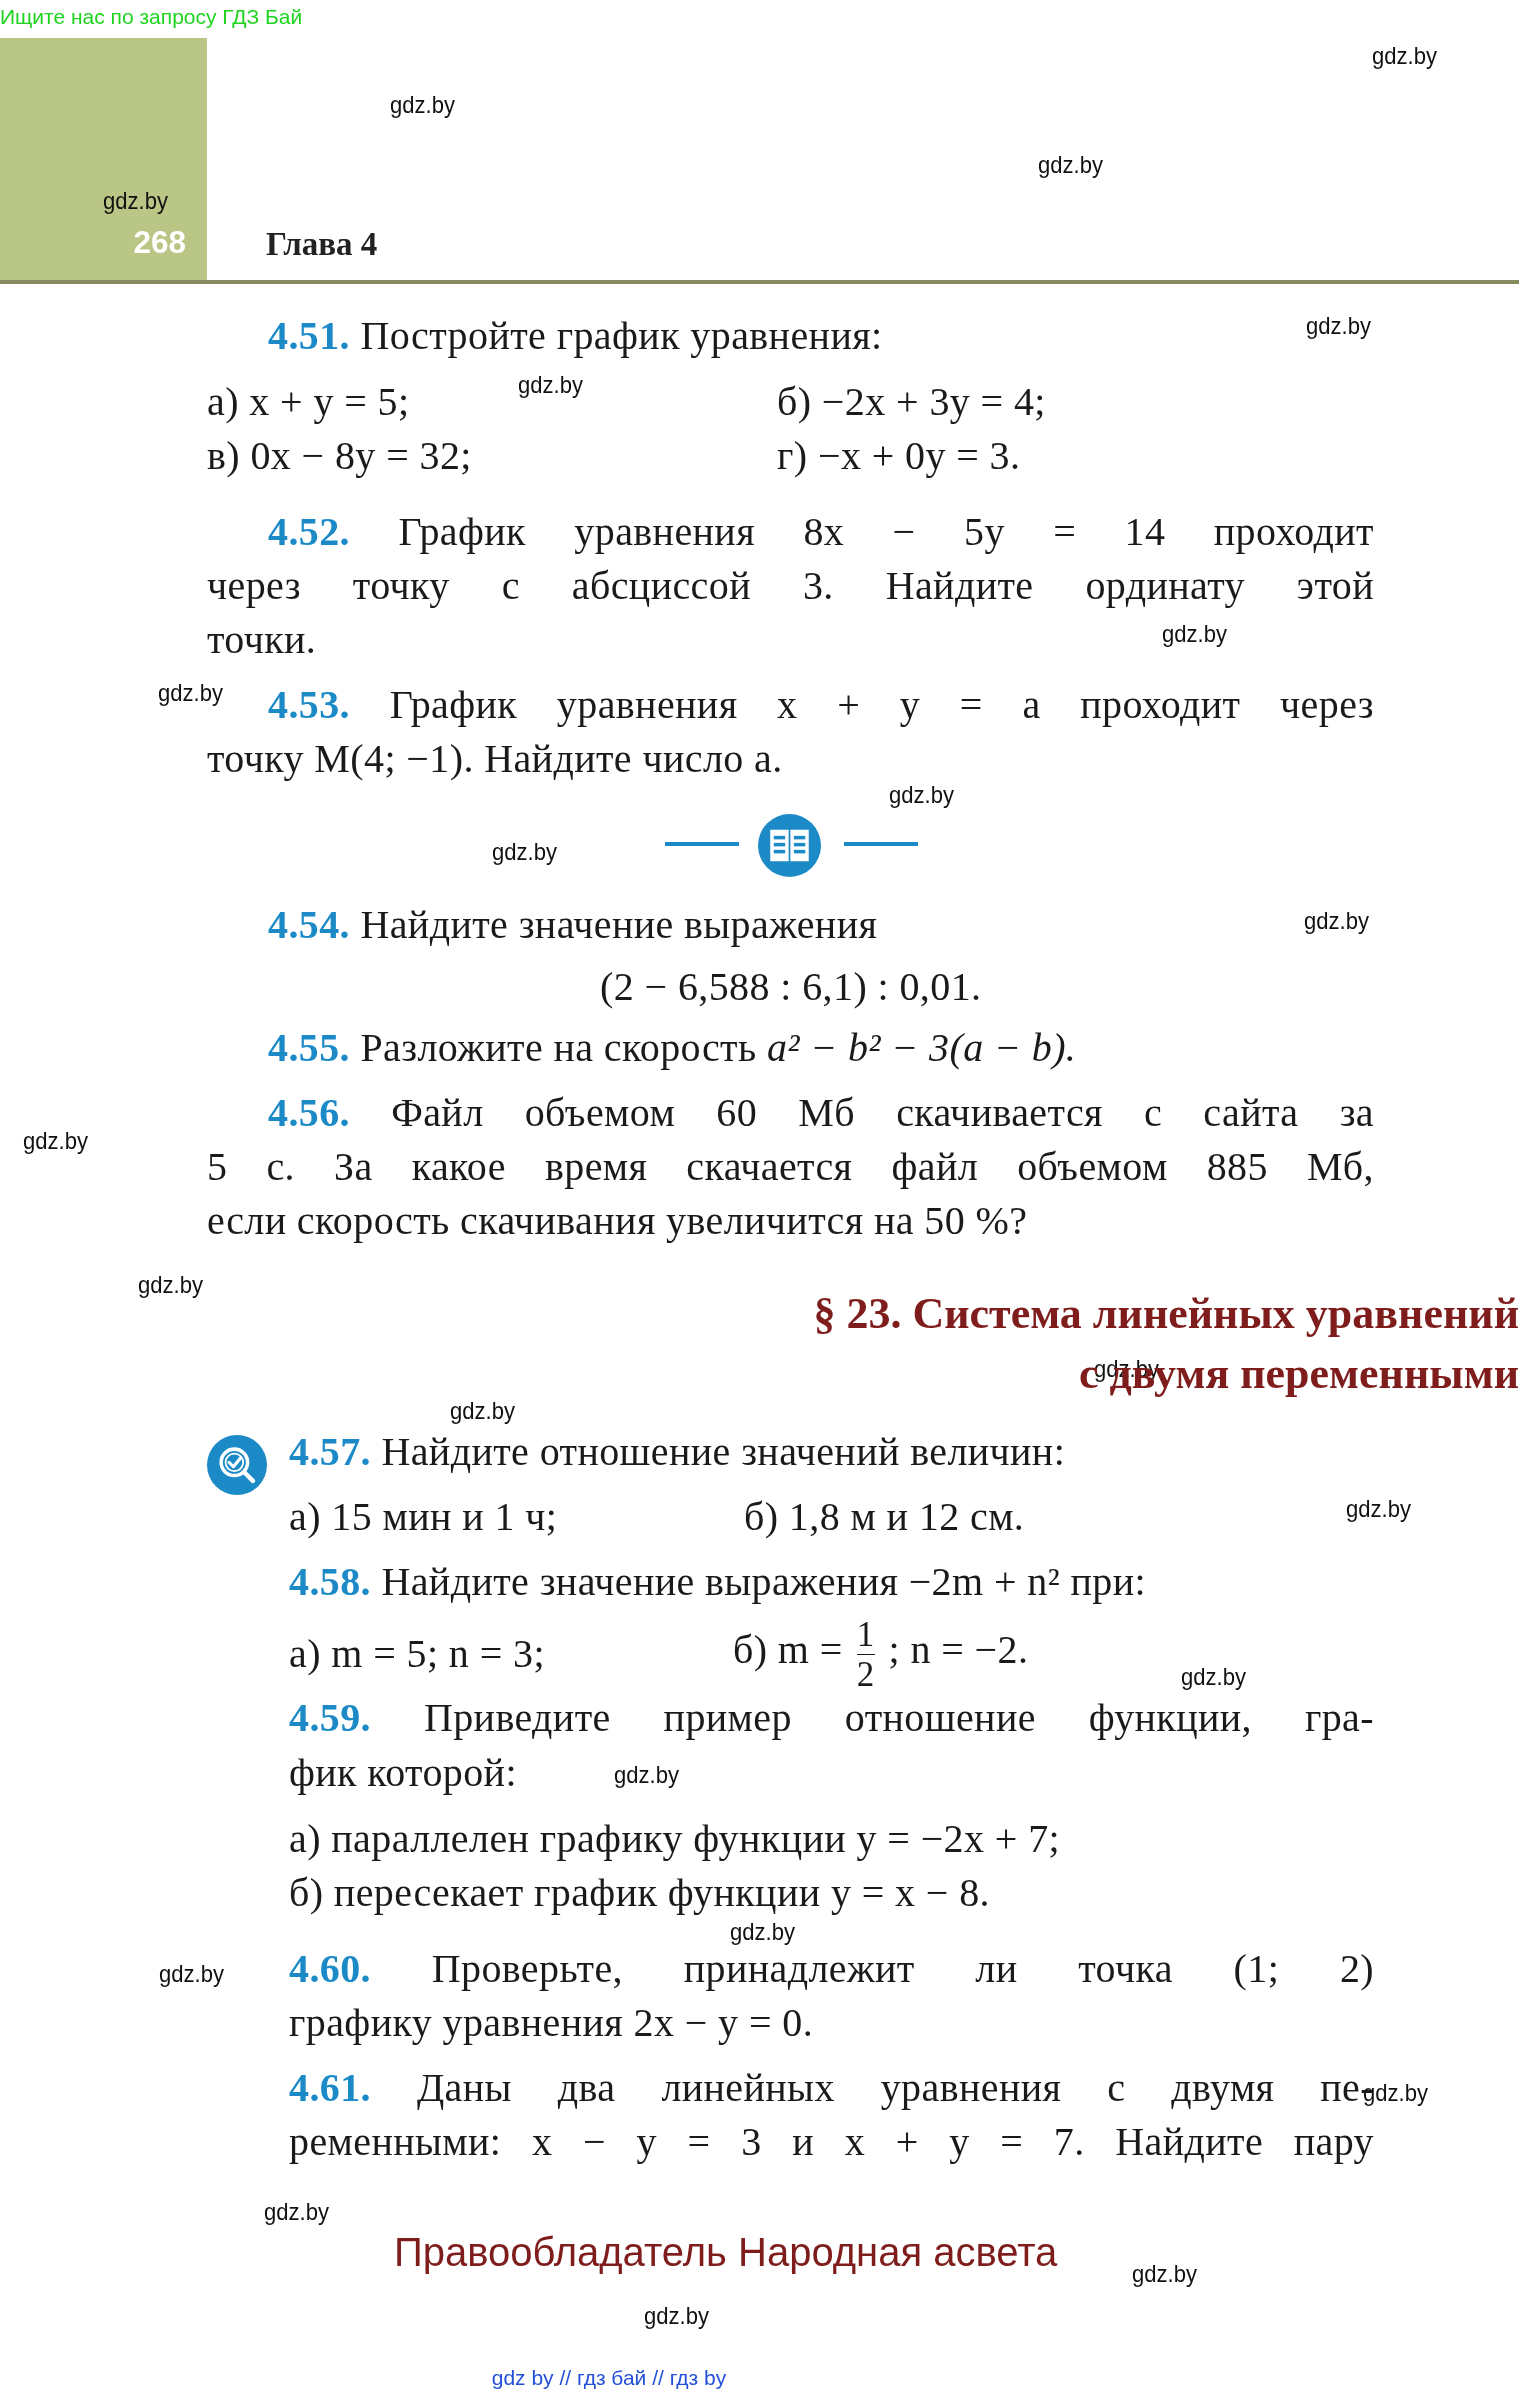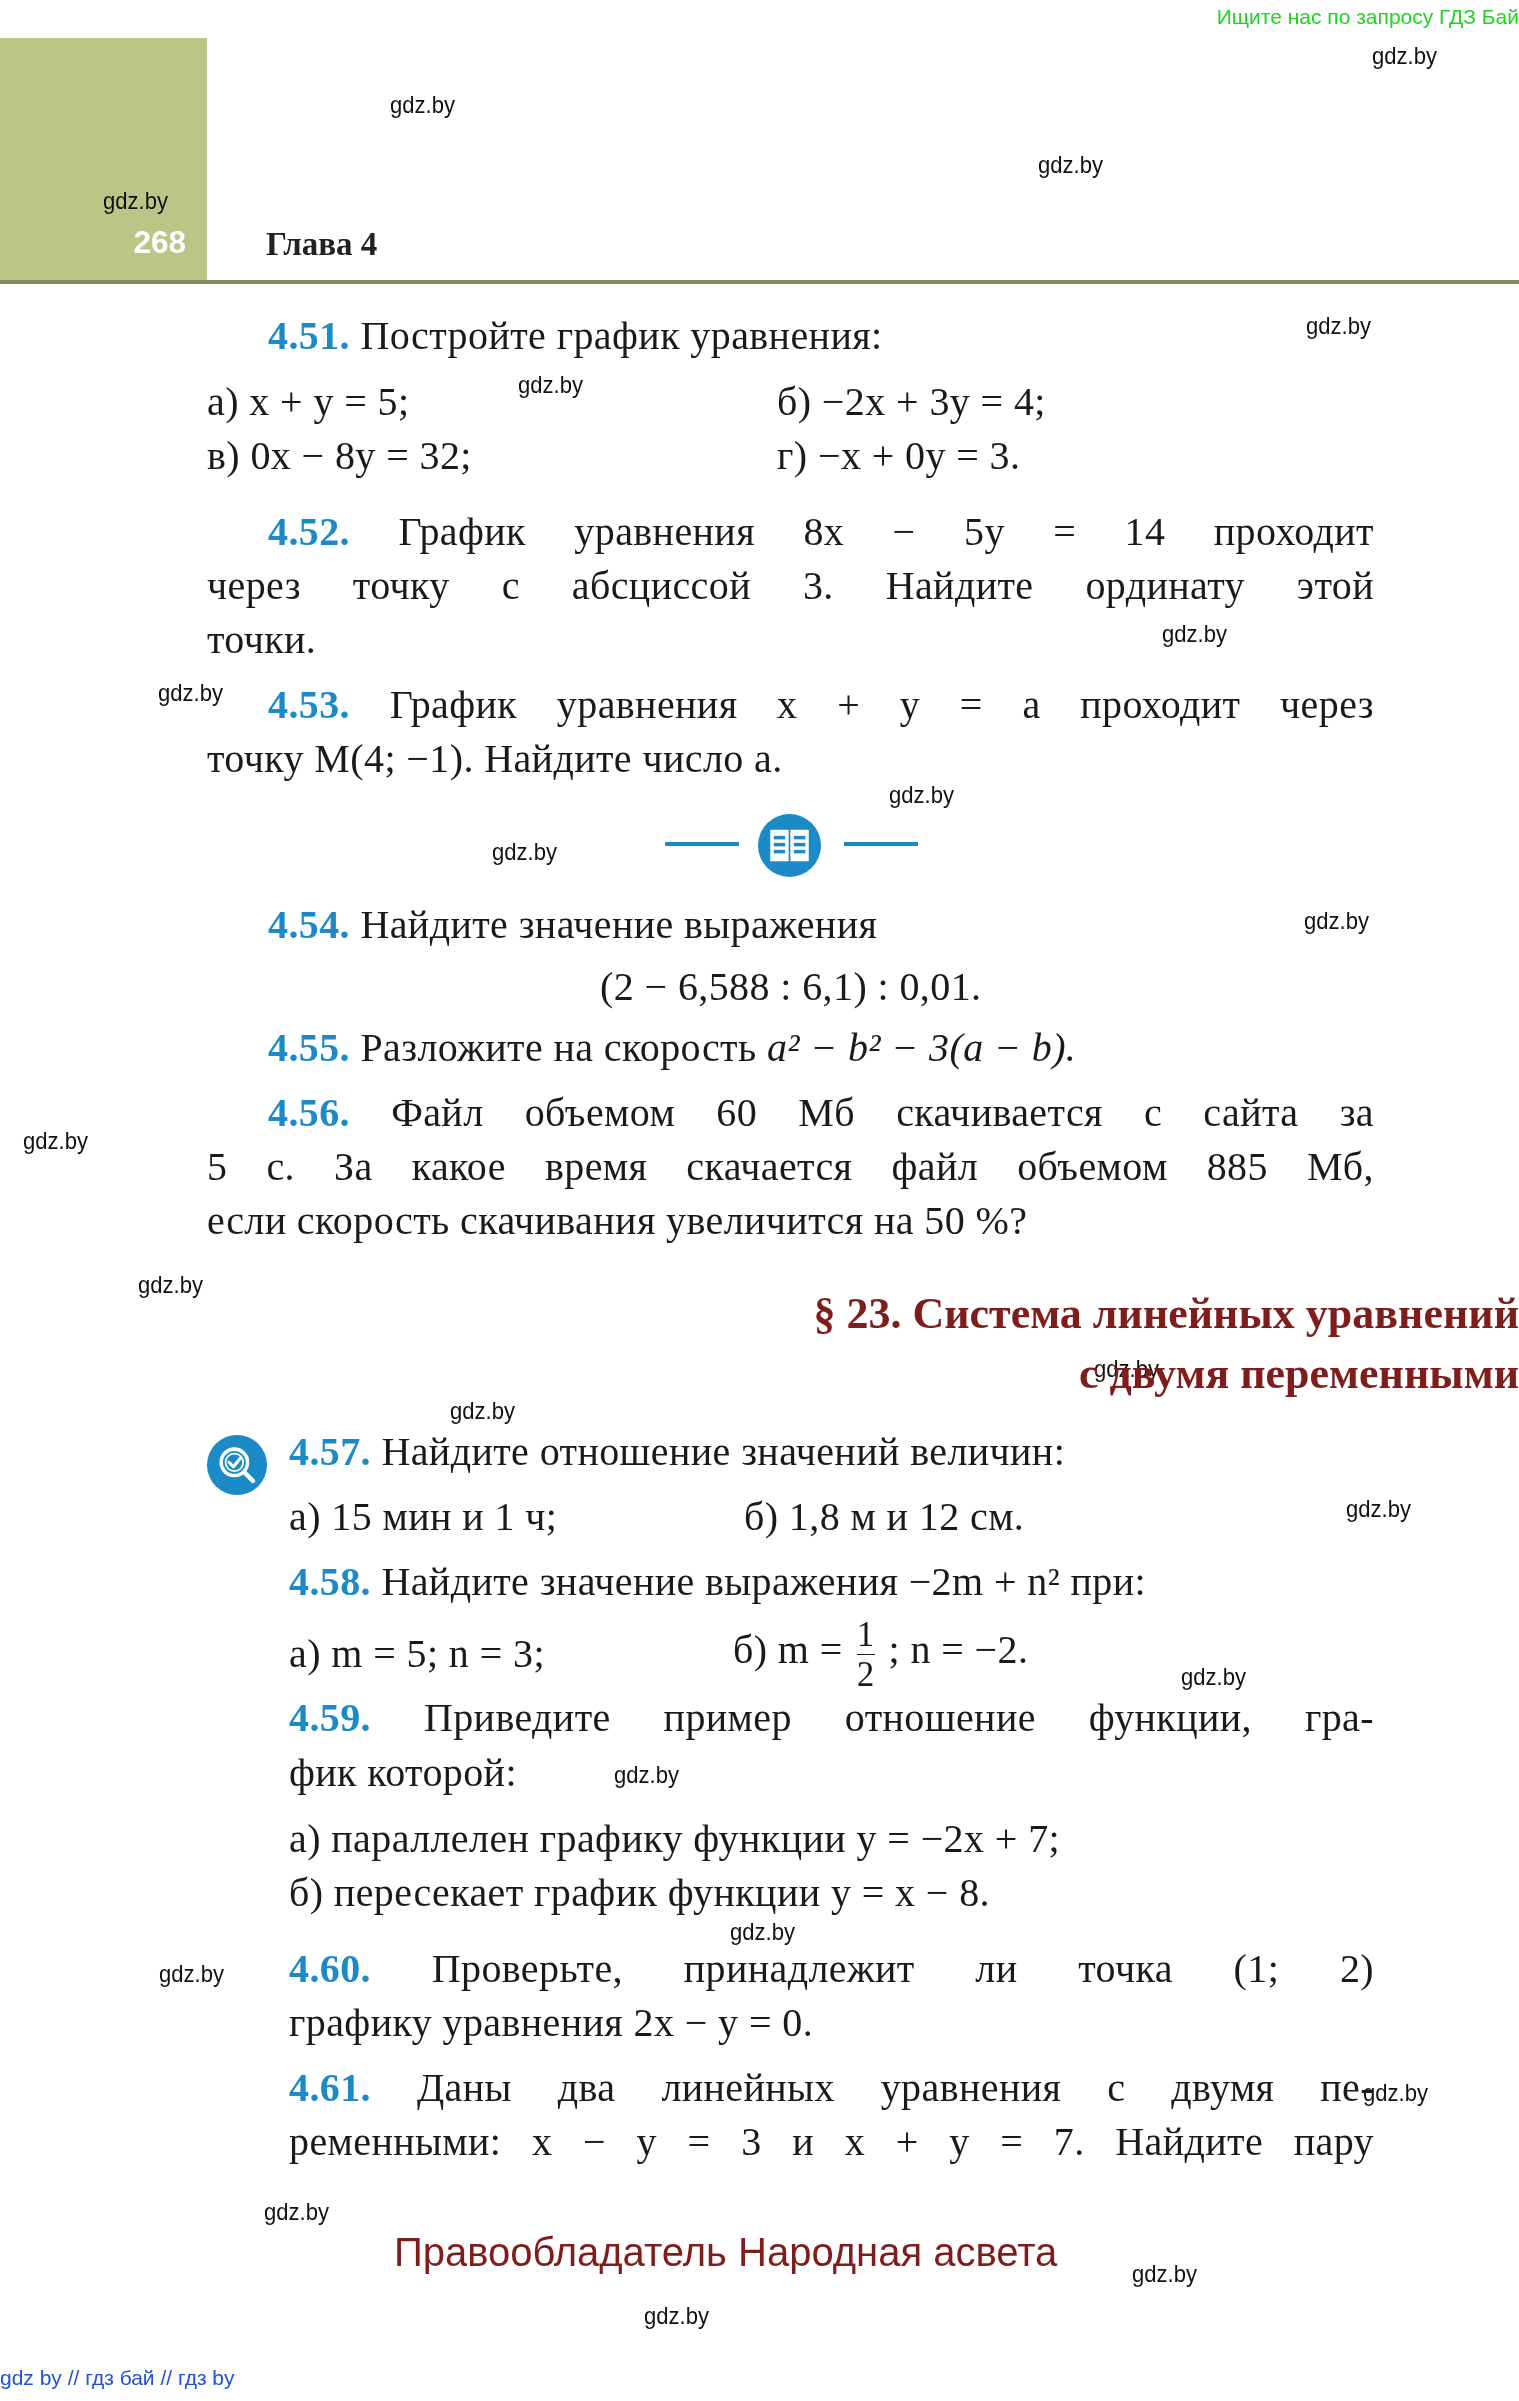--- a/index.html
+++ b/index.html
@@ -1,31 +1,31 @@
 <!DOCTYPE html>
 <html style="font-size:14px"><head>
 <meta charset="utf-8">
 <style>
   html, body { margin:0; padding:0; background:#ffffff; }
   body { width:1519px; height:2401px; position:relative; overflow:hidden; font-family:"DejaVu Serif", serif; color:#1a1a1a; }
   .abs { position:absolute; }
   .wm { position:absolute; font-family:"Liberation Sans", sans-serif; font-size:24.5px; color:#111; white-space:nowrap; transform:scaleX(0.9); transform-origin:left top; }
-  .top-banner { left:0; width:1519px; top:5.3px; text-align:right; font-family:"Liberation Sans", sans-serif; font-size:21px; color:#1ed41e; }
+  .top-banner { left:0; width:1519px; top:5.3px; text-align:left; font-family:"Liberation Sans", sans-serif; font-size:21px; color:#1ed41e; }
   .green-tab { left:0; top:38px; width:207px; height:243px; background:#bac685; }
   .page-num { left:0; width:186px; top:224px; text-align:right; font-family:"Liberation Sans", sans-serif; font-weight:bold; font-size:31.5px; color:#ffffff; }
   .tab-wm { left:103px; top:187px; }
   .chapter { left:238px; top:226px; font-family:"Liberation Serif", serif; font-weight:bold; font-size:33px; color:#222;margin-left:28px; }
   .rule { left:0; top:280px; width:1519px; height:4.4px; background:#868a5e; }
   .line { position:absolute; font-family:"Liberation Serif", serif; font-size:40px; color:#1a1a1a; white-space:nowrap; letter-spacing:0.4px; }
   .num { color:#1b8ac7; font-weight:bold; }
   .it { font-style:italic; }
   .justify { text-align:justify; text-align-last:justify; }
   .section { position:absolute; width:1519px; left:0; text-align:right; font-family:"Liberation Serif", serif; font-weight:bold; font-size:44px; color:#7f1d1d; }
   .pink { position:absolute; left:394px; top:2230px; font-family:"Liberation Sans", sans-serif; font-size:40px; color:#7f1d1d; white-space:nowrap; }
-  .footer-links { position:absolute; left:0; width:1218px; top:2366px; font-family:"Liberation Sans", sans-serif; font-size:21px; color:#2250d8; }
+  .footer-links { position:absolute; left:0; width:1218px; top:2366px; text-align:center; font-family:"Liberation Sans", sans-serif; font-size:21px; color:#2250d8; }
   .frac { display:inline-block; vertical-align:middle; text-align:center; line-height:1; font-size:35px; margin:0 3.5px; }
   .frac span { display:block; }
   .frac .bar { border-top:1.8px solid #1a1a1a; margin:1.8px 0; }
 </style>
 </head>
 <body>
 
 <div class="abs top-banner">Ищите нас по запросу ГДЗ Бай</div>
 
 <div class="abs green-tab"></div>

